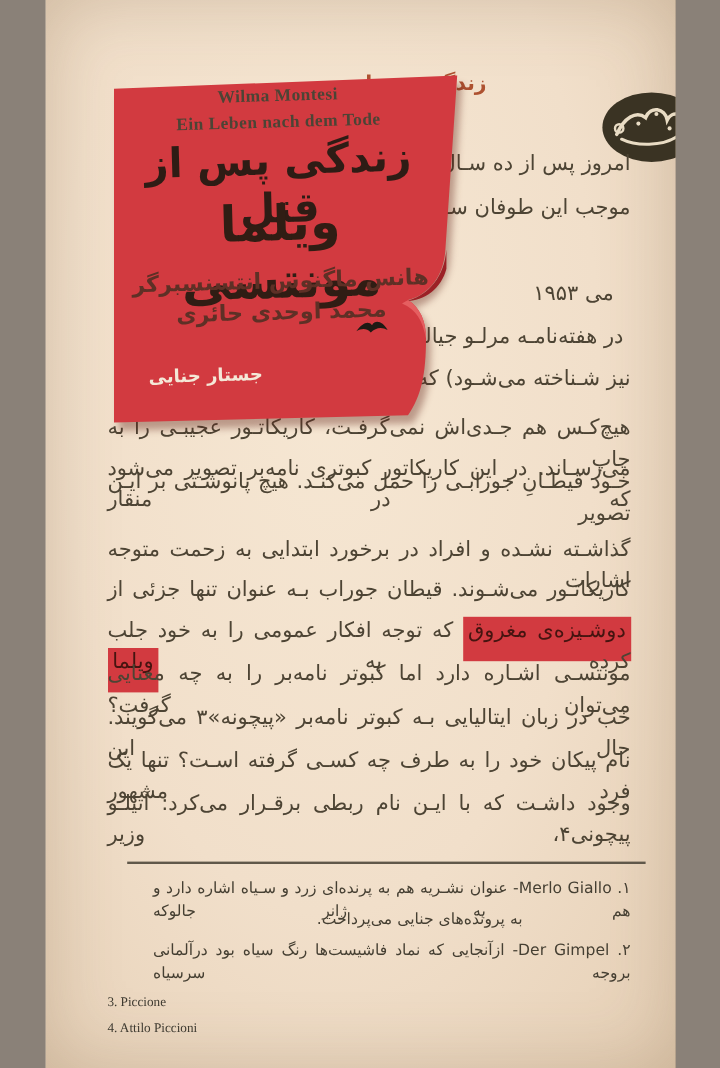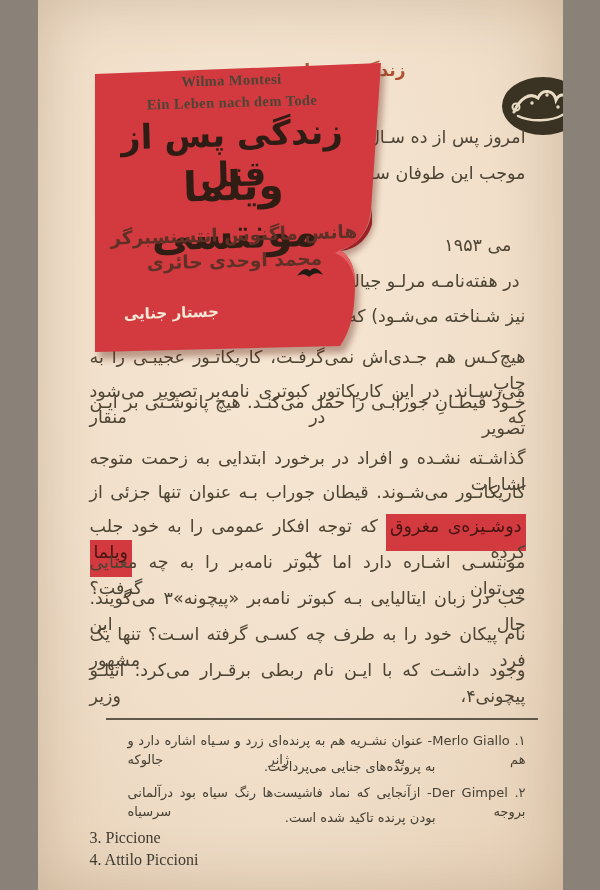--- a/index.html
+++ b/index.html
@@ -41,21 +41,21 @@
   .bird{position:absolute;left:258px;top:266px;width:28px;height:20px;}
   
   .divider{position:absolute;left:68px;top:718px;width:432px;height:1.5px;background:#60584a;}
   .fn{
     position:absolute;left:52px;right:37px;direction:rtl;
     font-size:13px;line-height:19px;color:#453f32;margin-left:38px;
   }
   .fn-cont{right:127px;}
   .fn-latin{
     position:absolute;left:52px;direction:ltr;text-align:right;
-    font-family:"Liberation Serif",serif;font-size:16px;color:#3e3a30;
+    font-family:"Liberation Serif",serif;font-size:11px;color:#3e3a30;
   }
 </style>
 </head>
 <body>
 
 <div class="page">
 
   <div class="running-head">زندگی پس ا</div>
 
   <svg class="logo" viewBox="0 0 86 64">
@@ -109,17 +109,16 @@
 
   <svg class="bird" viewBox="0 0 28 20">
     <path d="M1,10 C6,3 11,1 14,5 C17,0 23,2 27,9 C22,6 17,7 13,11 C9,7 5,8 1,10 Z" fill="#1f1a14"></path>
   </svg>
 
   <div class="divider"></div>
 
   <div class="fn j" style="top:731px">۱. Merlo Giallo- عنوان نشـریه هم به پرنده‌ای زرد و سـیاه اشاره دارد و هم به ژانر جالوکه</div>
   <div class="fn fn-cont" style="top:757px">به پرونده‌های جنایی می‌پرداخت.</div>
   <div class="fn j" style="top:783px">۲. Der Gimpel- ازآنجایی که نماد فاشیست‌ها رنگ سیاه بود درآلمانی بروجه سرسیاه</div>
-  <div class="fn fn-cont" style="top:808px">بودن پرنده تاکید شده است.</div>
   <div class="fn-latin" style="top:829px">3. Piccione</div>
   <div class="fn-latin" style="top:851px">4. Attilo Piccioni</div>
 
 </div>
 
 </body></html>

